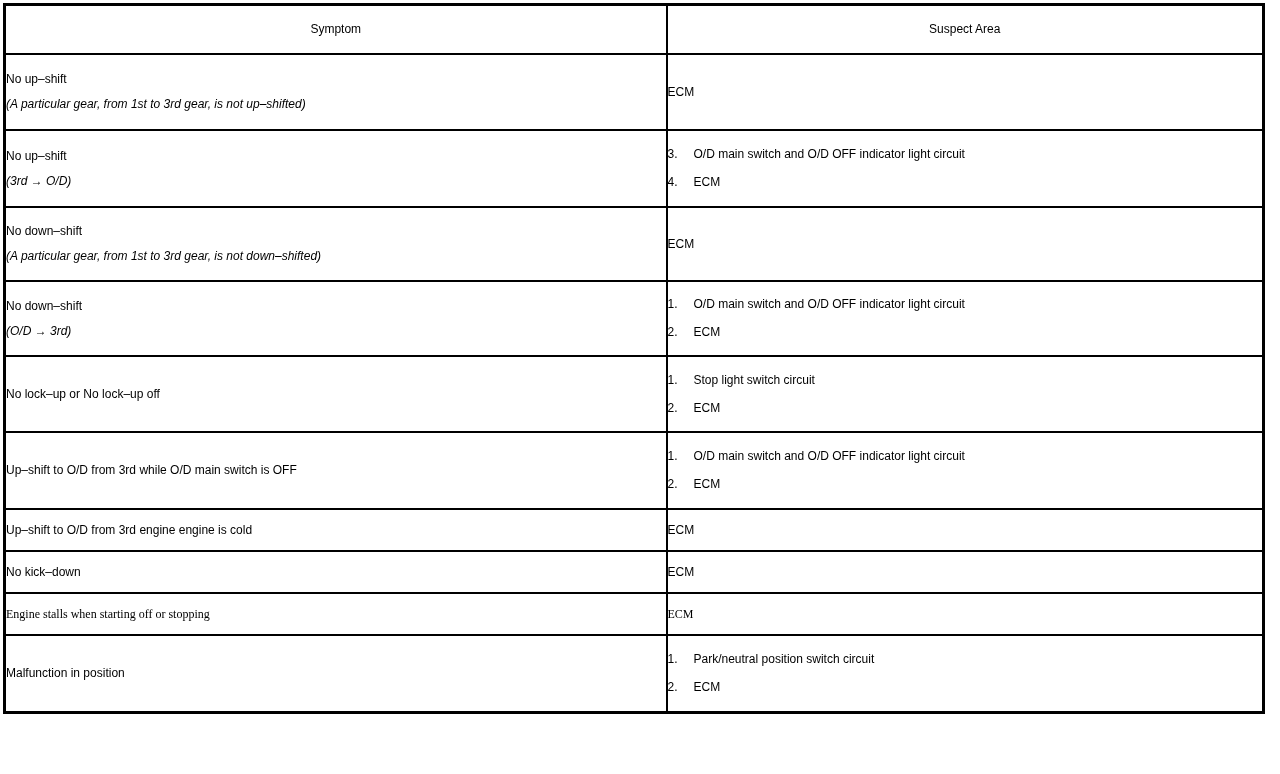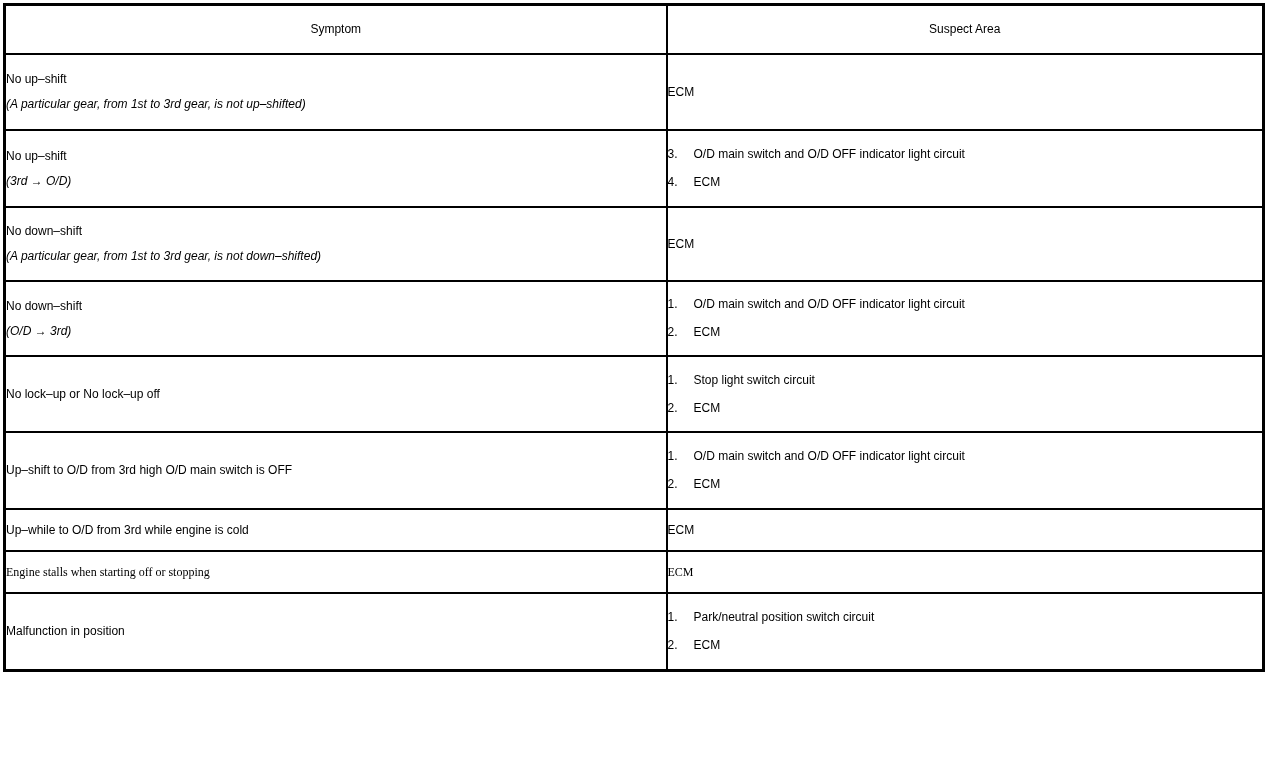--- a/index.html
+++ b/index.html
@@ -153,37 +153,45 @@
         </td>
         <td class="cell cell-suspect">
           <span class="numline"><span class="num">1.</span><span>Stop light switch circuit</span></span>
           <span class="numline"><span class="num">2.</span><span>ECM</span></span>
         </td>
       </tr>
 
 
       <tr class="r7">
         <td class="cell">
-          <span class="line">Up–shift to O/D from 3rd high O/D main switch is OFF</span>
+          <span class="line">Up–shift to O/D from 3rd while O/D main switch is OFF</span>
         </td>
         <td class="cell cell-suspect">
           <span class="numline"><span class="num">1.</span><span>O/D main switch and O/D OFF indicator light circuit</span></span>
           <span class="numline"><span class="num">2.</span><span>ECM</span></span>
         </td>
       </tr>
 
       <tr class="r8">
         <td class="cell">
-          <span class="line">Up–while to O/D from 3rd while engine is cold</span>
-        </td>
-        <td class="cell cell-suspect">
-          <span class="line">ECM</span>
-        </td>
-      </tr>
-
+          <span class="line">Up–shift to O/D from 3rd engine engine is cold</span>
+        </td>
+        <td class="cell cell-suspect">
+          <span class="line">ECM</span>
+        </td>
+      </tr>
+
+      <tr class="r9">
+        <td class="cell">
+          <span class="line">No kick–down</span>
+        </td>
+        <td class="cell cell-suspect">
+          <span class="line">ECM</span>
+        </td>
+      </tr>
 
       <tr class="r10">
         <td class="cell">
           <span class="line">Engine stalls when starting off or stopping</span>
         </td>
         <td class="cell cell-suspect">
           <span class="line">ECM</span>
         </td>
       </tr>
 

